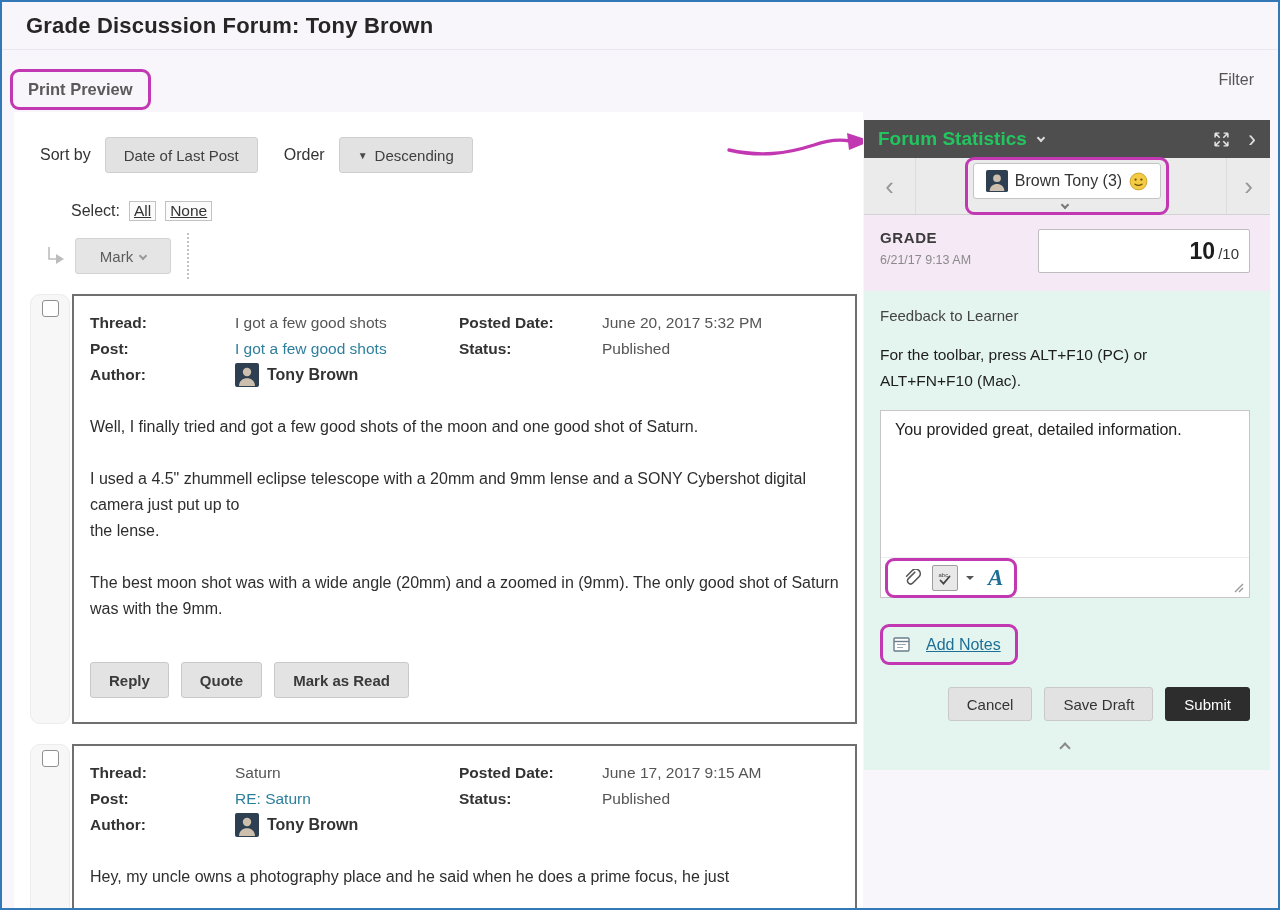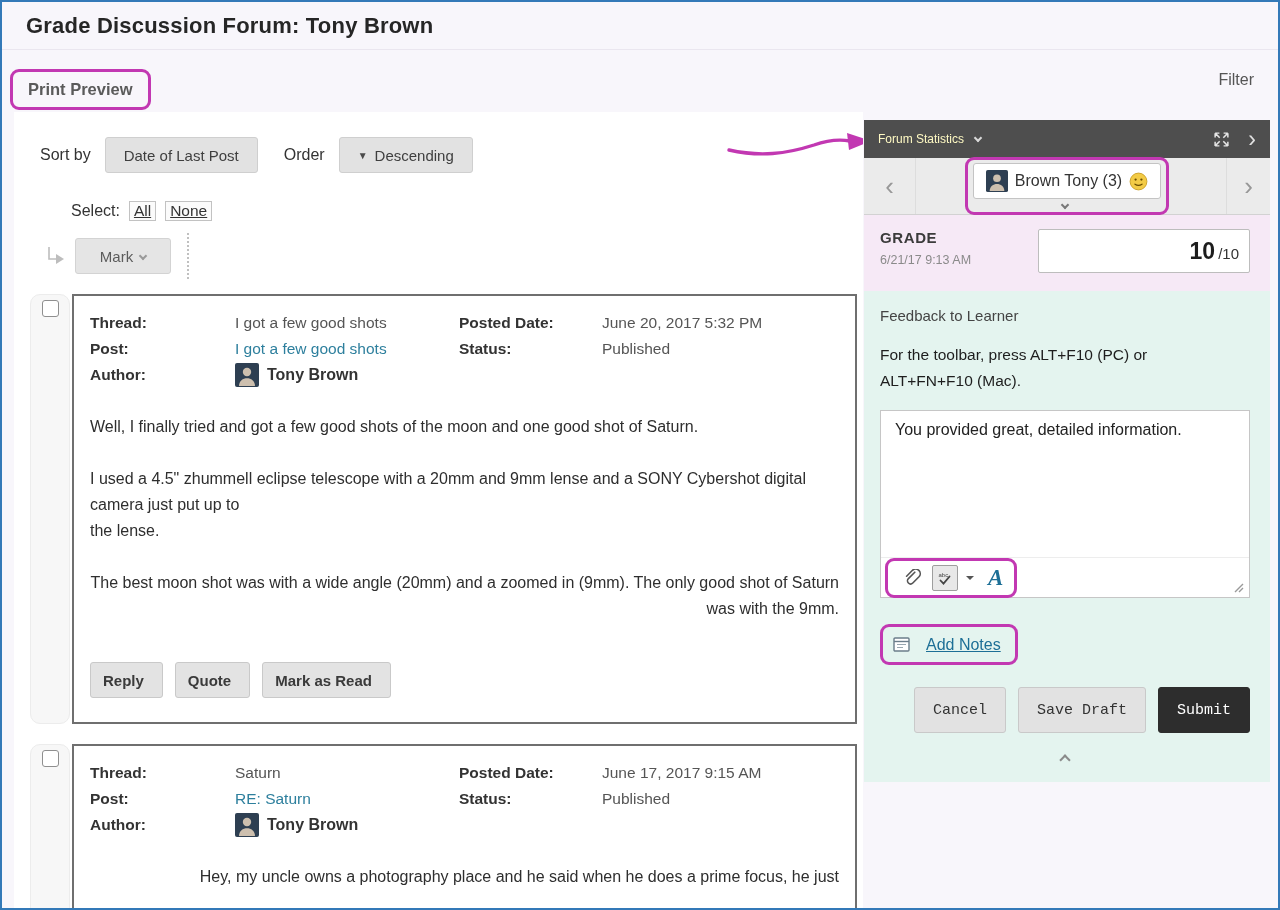--- a/index.html
+++ b/index.html
@@ -60,30 +60,30 @@
           font-size:15.5px; line-height:26px; }
   .meta-label { font-weight:700; color:#333; }
   .meta-value { color:#555; }
   .post-link { color:#2d7f9d; cursor:pointer; }
   .author-cell { display:flex; align-items:center; gap:8px; }
   .author-name { font-weight:700; color:#333; font-size:16px; }
   .avatar { width:24px; height:24px; flex:none; }
 
   .post-body { margin-top:26px; font-size:16px; color:#2e2e2e; }
   .post-body p { margin:0 0 26px; line-height:26px; white-space:pre-line; }
-  .post-body p:last-child { margin-bottom:0;text-align:right; }
+  .post-body p:last-child { margin-bottom:0; }
 
   .post-actions { margin-top:40px; display:flex; gap:12px; }
-  .post-actions .btn { font-weight:700; color:#3a3a3a; background:#e3e3e3; border-color:#c9c9c9;padding-left:12px; }
+  .post-actions .btn { font-weight:700; color:#3a3a3a; background:#e3e3e3; border-color:#c9c9c9; }
 
   
   .side { position:absolute; left:862px; top:118px; width:406px; }
 
   .side-header { height:38px; background:#4e4e4e; display:flex; align-items:center; padding:0 14px; }
-  .side-title { font-weight:400; font-size:12px; color:#fef9c3; }
+  .side-title { font-weight:700; font-size:19px; color:#22c55e; }
   .chev-white { border-color:#d9d9d9; margin-left:11px; margin-bottom:3px; }
   .side-spacer { flex:1; }
   .expand-icon { margin-right:18px; cursor:pointer; }
   .collapse-arrow { font-size:23px; color:#e0e0e0; line-height:1; cursor:pointer; }
 
   .student-nav { height:57px; background:#ebebeb; border-bottom:1px solid #d2d2d2;
                  display:flex; align-items:center; justify-content:center; position:relative; }
   .nav-cell-left { position:absolute; left:0; top:0; bottom:0; width:52px;
                    border-right:1px solid #ddd; display:flex; align-items:center; justify-content:center; }
   .nav-cell-right { position:absolute; right:0; top:0; bottom:0; width:44px;
@@ -120,21 +120,21 @@
                 margin-top:5px; margin-left:1px; cursor:pointer; }
   .italic-a { font-family:"Liberation Serif", serif; font-style:italic; font-weight:700;
               font-size:23px; color:#1d6f96; margin-left:7px; cursor:pointer; line-height:1; }
   .resize-handle { position:absolute; right:5px; bottom:4px; cursor:nwse-resize; }
 
   .hl-notes { display:inline-flex; align-items:center; gap:15px; margin-top:26px;
               padding:8px 14px 8px 9px; }
   .add-notes { color:#1d6f96; text-decoration:underline; font-size:16px; cursor:pointer; }
 
   .fb-actions { display:flex; justify-content:flex-end; gap:12px; margin-top:22px; }
-  .fb-actions .btn { height:46px; background:#e2e2e2; border-color:#c9c9c9; color:#333;font-family:Liberation Mono, monospace; }
+  .fb-actions .btn { height:34px; background:#e2e2e2; border-color:#c9c9c9; color:#333; }
   .btn-submit { background:#2d2d2d !important; border-color:#2d2d2d !important; color:#fff !important; }
 
   .collapse-up { text-align:center; padding:17px 0 14px; cursor:pointer; }
   .chev-up { transform:rotate(-135deg); border-color:#8a8a8a; }
 </style>
 </head>
 <body>
 
 <div class="page">
 

